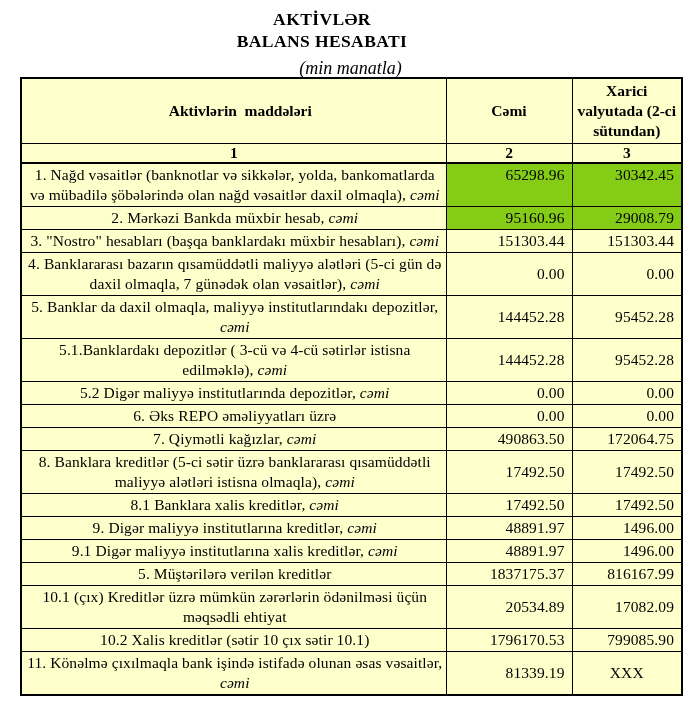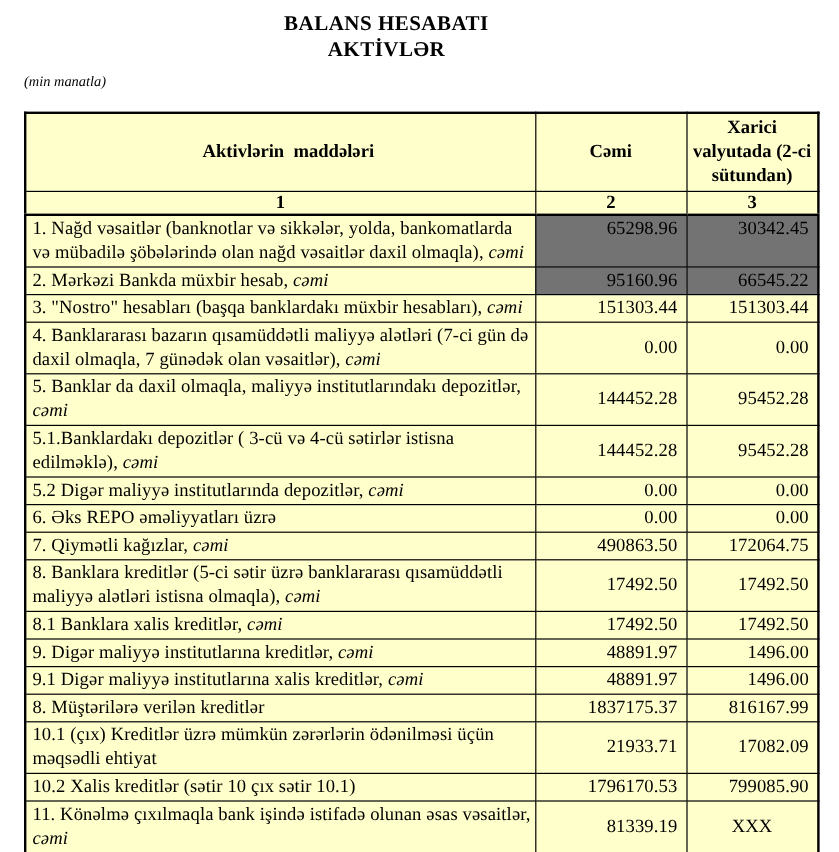--- a/index.html
+++ b/index.html
@@ -12,22 +12,22 @@
   }
   .title-block {
     width: 604px; margin-left: 20px; padding-top: 8px;
     text-align: center;
   }
   .title-line {
     font-weight: bold; font-size: 17.5px; line-height: 22px;
     letter-spacing: 0.4px;
   }
   .unit-note {
-    width: 661px; margin-left: 20px; margin-top: 9px; margin-bottom: 18px;
-    text-align: left; font-style: italic; font-size: 12px; line-height: 14px;
+    width: 661px; margin-left: 20px; margin-top: 9px; margin-bottom: 2px;
+    text-align: center; font-style: italic; font-size: 18px; line-height: 14px;
   }
   table.balance {
     width: 661px; margin-left: 20px;
     border-collapse: collapse; table-layout: fixed;
     border: 2px solid #000;
   }
   col.c1 { width: 425px; }
   col.c2 { width: 126px; }
   col.c3 { width: 110px; }
   th, td { border: 1px solid #000; }
@@ -40,36 +40,36 @@
   tr.index-row th {
     height: 17px; padding: 0 2px; line-height: 18px;
     border-bottom: 2px solid #000;
   }
   th.pre { white-space: pre-wrap; padding-left: 16px; }
   tbody td {
     font-size: 15.5px; line-height: 20px;
     background: #FFFFCC; vertical-align: middle;
     letter-spacing: 0.1px;
   }
-  td.label-cell { padding: 1px 3px 1px 5px; text-align: left; }
+  td.label-cell { padding: 1px 3px 1px 5px; text-align: center; }
   td.num-cell   { padding: 1px 7px 1px 2px; text-align: right; }
   td.num-cell.center { text-align: center; padding-right: 2px; }
-  td.white { background: #737373; }
+  td.white { background: #84cc16; }
   td.vtop  { vertical-align: top; padding-top: 1px; }
   .it { font-style: italic; }
   .b  { font-weight: normal; }
 </style>
 </head>
 <body>
 
 <div class="page">
 
   <div class="title-block">
+    <div class="title-line">AKTİVLƏR</div>
     <div class="title-line">BALANS HESABATI</div>
-    <div class="title-line">AKTİVLƏR</div>
   </div>
 
   <div class="unit-note">(min manatla)</div>
 
   <table class="balance">
     <colgroup>
       <col class="c1">
         <col class="c2">
         <col class="c3">
     </colgroup>
@@ -87,29 +87,29 @@
     </thead>
     <tbody>
         <tr>
           <td class="label-cell"><span>1. Nağd vəsaitlər (banknotlar və sikkələr, yolda, bankomatlarda və mübadilə şöbələrində olan nağd vəsaitlər daxil olmaqla), </span><span class="it">cəmi</span></td>
           <td class="num-cell white vtop">65298.96</td>
           <td class="num-cell white vtop">30342.45</td>
         </tr>
         <tr>
           <td class="label-cell"><span>2. Mərkəzi Bankda müxbir hesab, </span><span class="it">cəmi</span></td>
           <td class="num-cell white">95160.96</td>
-          <td class="num-cell white">66545.22</td>
+          <td class="num-cell white">29008.79</td>
         </tr>
         <tr>
           <td class="label-cell"><span>3. "Nostro" hesabları (başqa banklardakı müxbir hesabları), </span><span class="it">cəmi</span></td>
           <td class="num-cell">151303.44</td>
           <td class="num-cell">151303.44</td>
         </tr>
         <tr>
-          <td class="label-cell"><span>4. Banklararası bazarın qısamüddətli maliyyə alətləri (7-ci gün də daxil olmaqla, 7 günədək olan vəsaitlər), </span><span class="it">cəmi</span></td>
+          <td class="label-cell"><span>4. Banklararası bazarın qısamüddətli maliyyə alətləri (5-ci gün də daxil olmaqla, 7 günədək olan vəsaitlər), </span><span class="it">cəmi</span></td>
           <td class="num-cell">0.00</td>
           <td class="num-cell">0.00</td>
         </tr>
         <tr>
           <td class="label-cell"><span>5. Banklar da daxil olmaqla, maliyyə institutlarındakı depozitlər, </span><span class="it">cəmi</span></td>
           <td class="num-cell">144452.28</td>
           <td class="num-cell">95452.28</td>
         </tr>
         <tr>
           <td class="label-cell"><span>5.1.Banklardakı depozitlər ( 3-cü və 4-cü sətirlər istisna edilməklə), </span><span class="it">cəmi</span></td>
@@ -145,27 +145,27 @@
           <td class="label-cell"><span>9. Digər maliyyə institutlarına kreditlər, </span><span class="it">cəmi</span></td>
           <td class="num-cell">48891.97</td>
           <td class="num-cell">1496.00</td>
         </tr>
         <tr>
           <td class="label-cell"><span>9.1 Digər maliyyə institutlarına xalis kreditlər, </span><span class="it">cəmi</span></td>
           <td class="num-cell">48891.97</td>
           <td class="num-cell">1496.00</td>
         </tr>
         <tr>
-          <td class="label-cell"><span>8. Müştərilərə verilən kreditlər</span></td>
+          <td class="label-cell"><span>5. Müştərilərə verilən kreditlər</span></td>
           <td class="num-cell">1837175.37</td>
           <td class="num-cell">816167.99</td>
         </tr>
         <tr>
           <td class="label-cell"><span>10.1 </span><span class="b">(çıx)</span><span> Kreditlər üzrə mümkün zərərlərin ödənilməsi üçün məqsədli ehtiyat</span></td>
-          <td class="num-cell">21933.71</td>
+          <td class="num-cell">20534.89</td>
           <td class="num-cell">17082.09</td>
         </tr>
         <tr>
           <td class="label-cell"><span>10.2 Xalis kreditlər (sətir 10 çıx sətir 10.1)</span></td>
           <td class="num-cell">1796170.53</td>
           <td class="num-cell">799085.90</td>
         </tr>
         <tr>
           <td class="label-cell"><span>11. Könəlmə çıxılmaqla bank işində istifadə olunan əsas vəsaitlər, </span><span class="it">cəmi</span></td>
           <td class="num-cell">81339.19</td>

